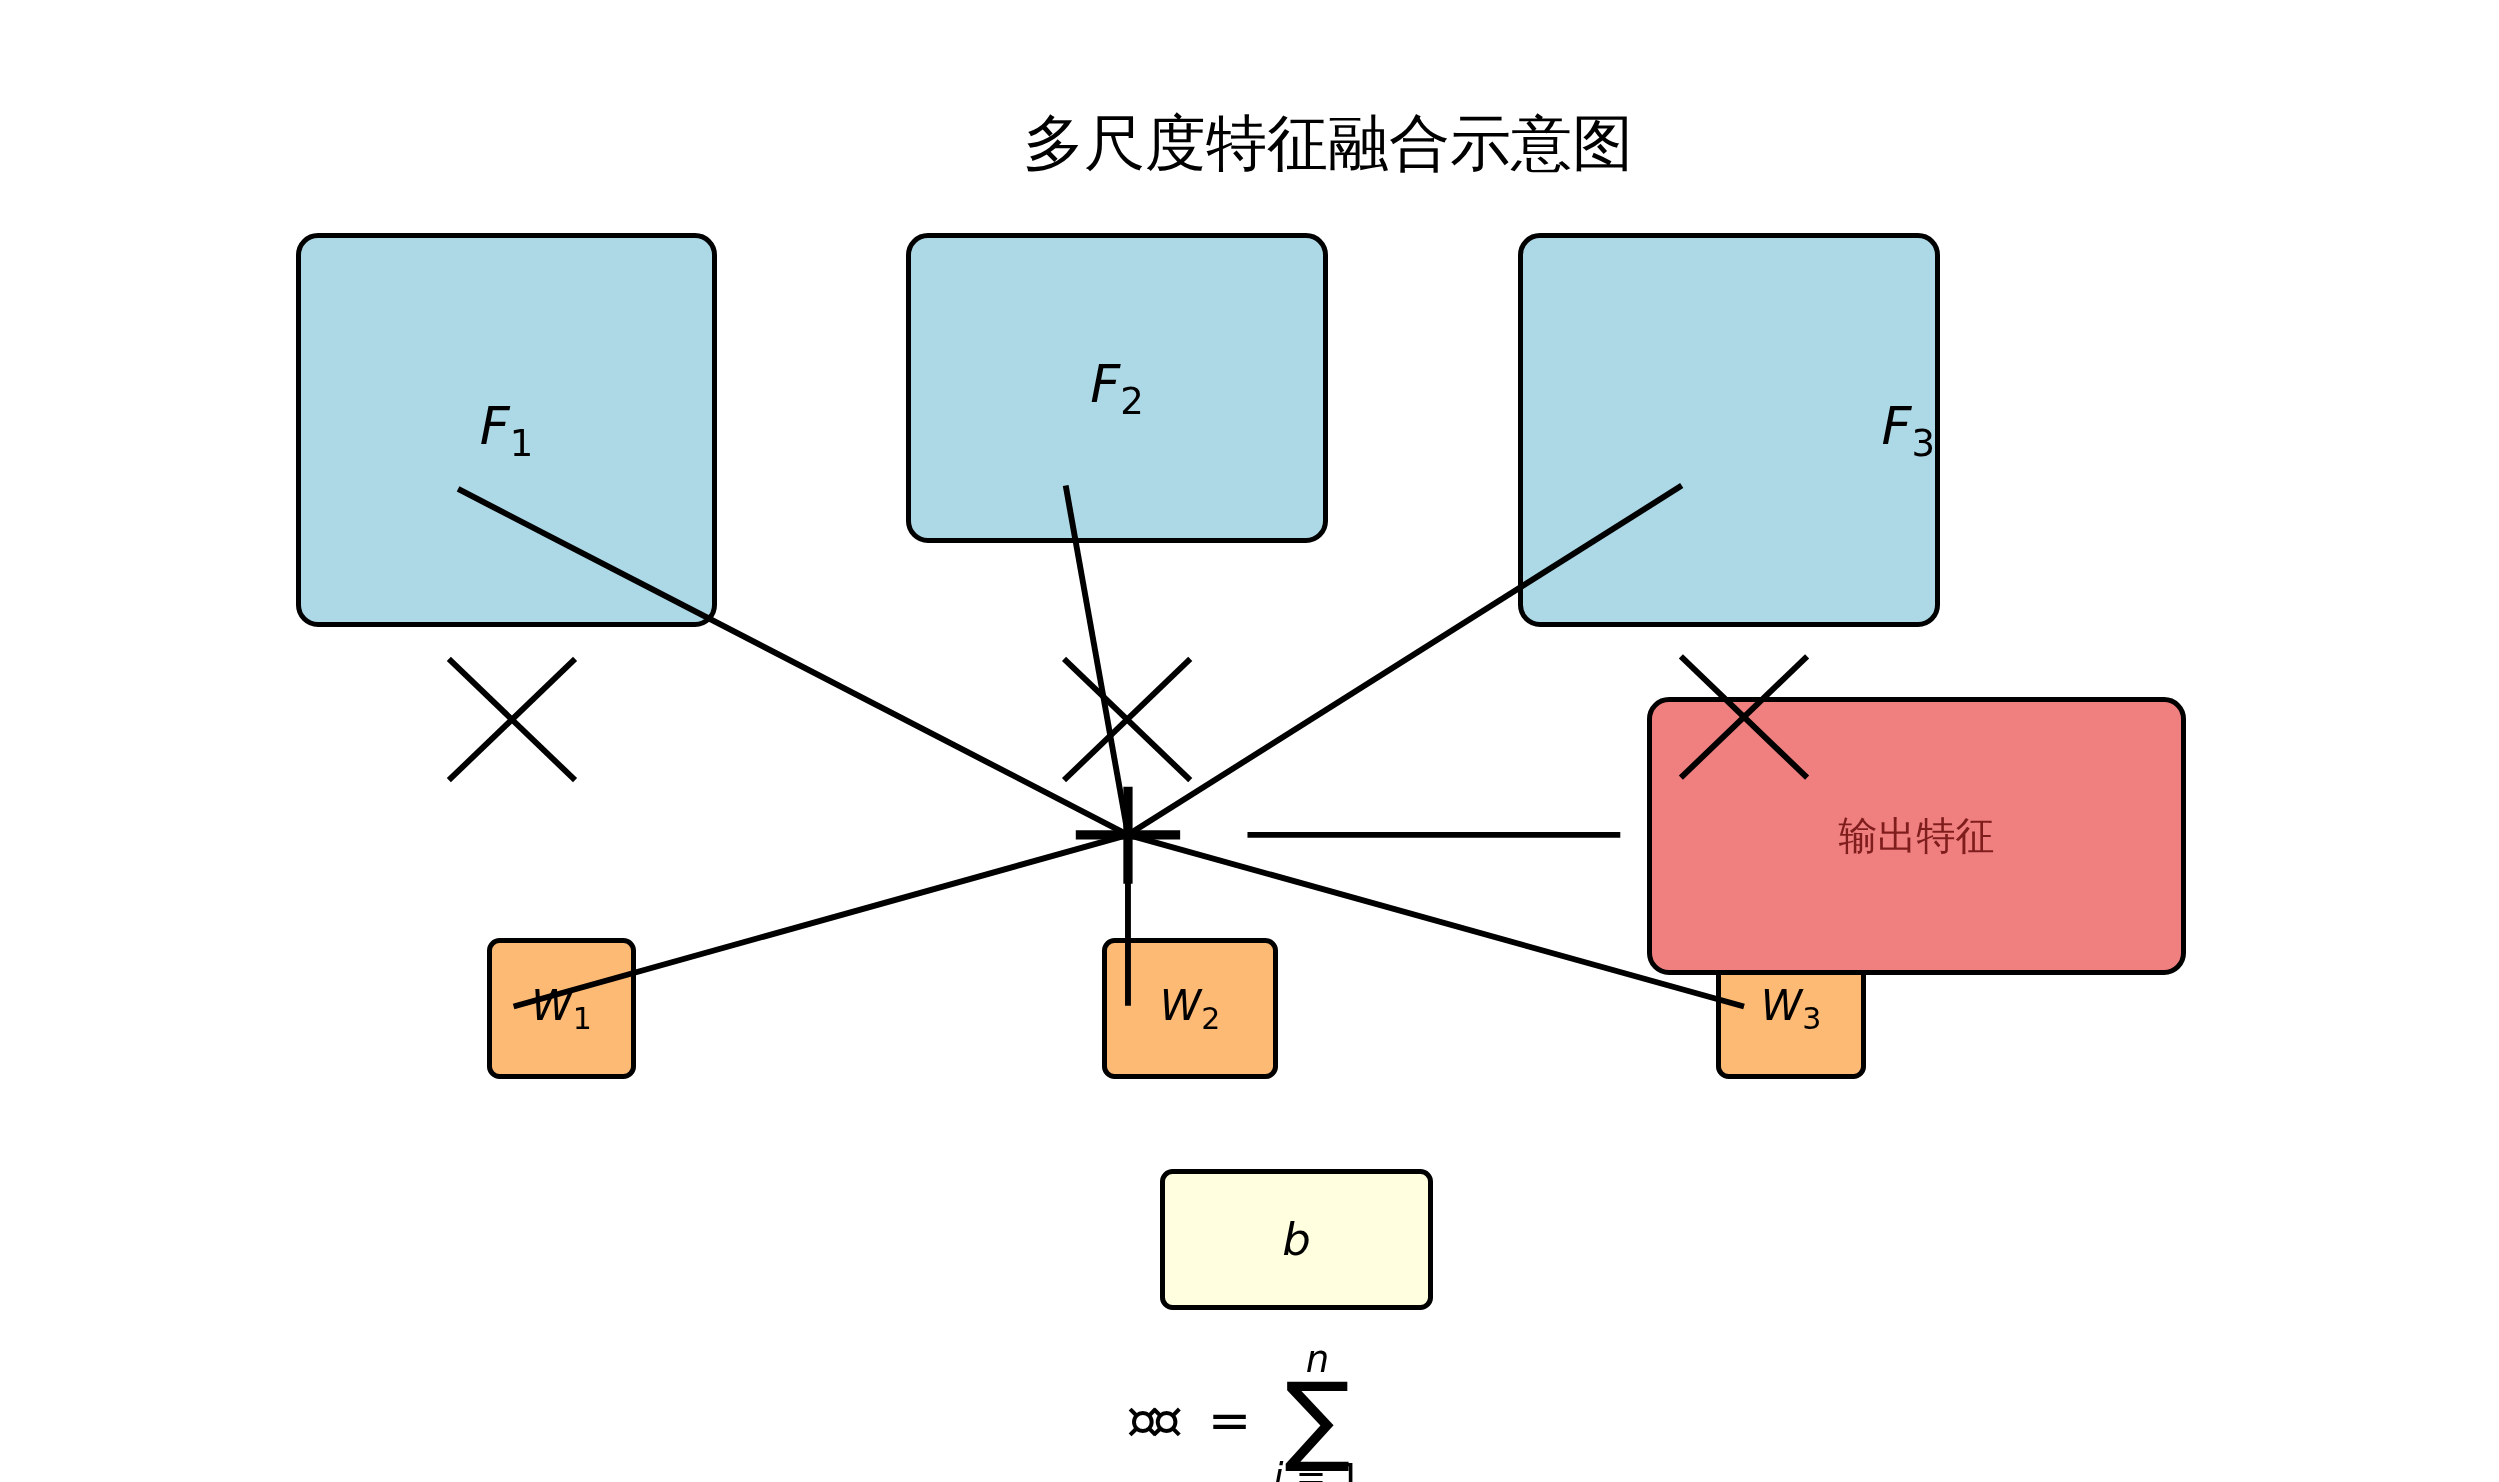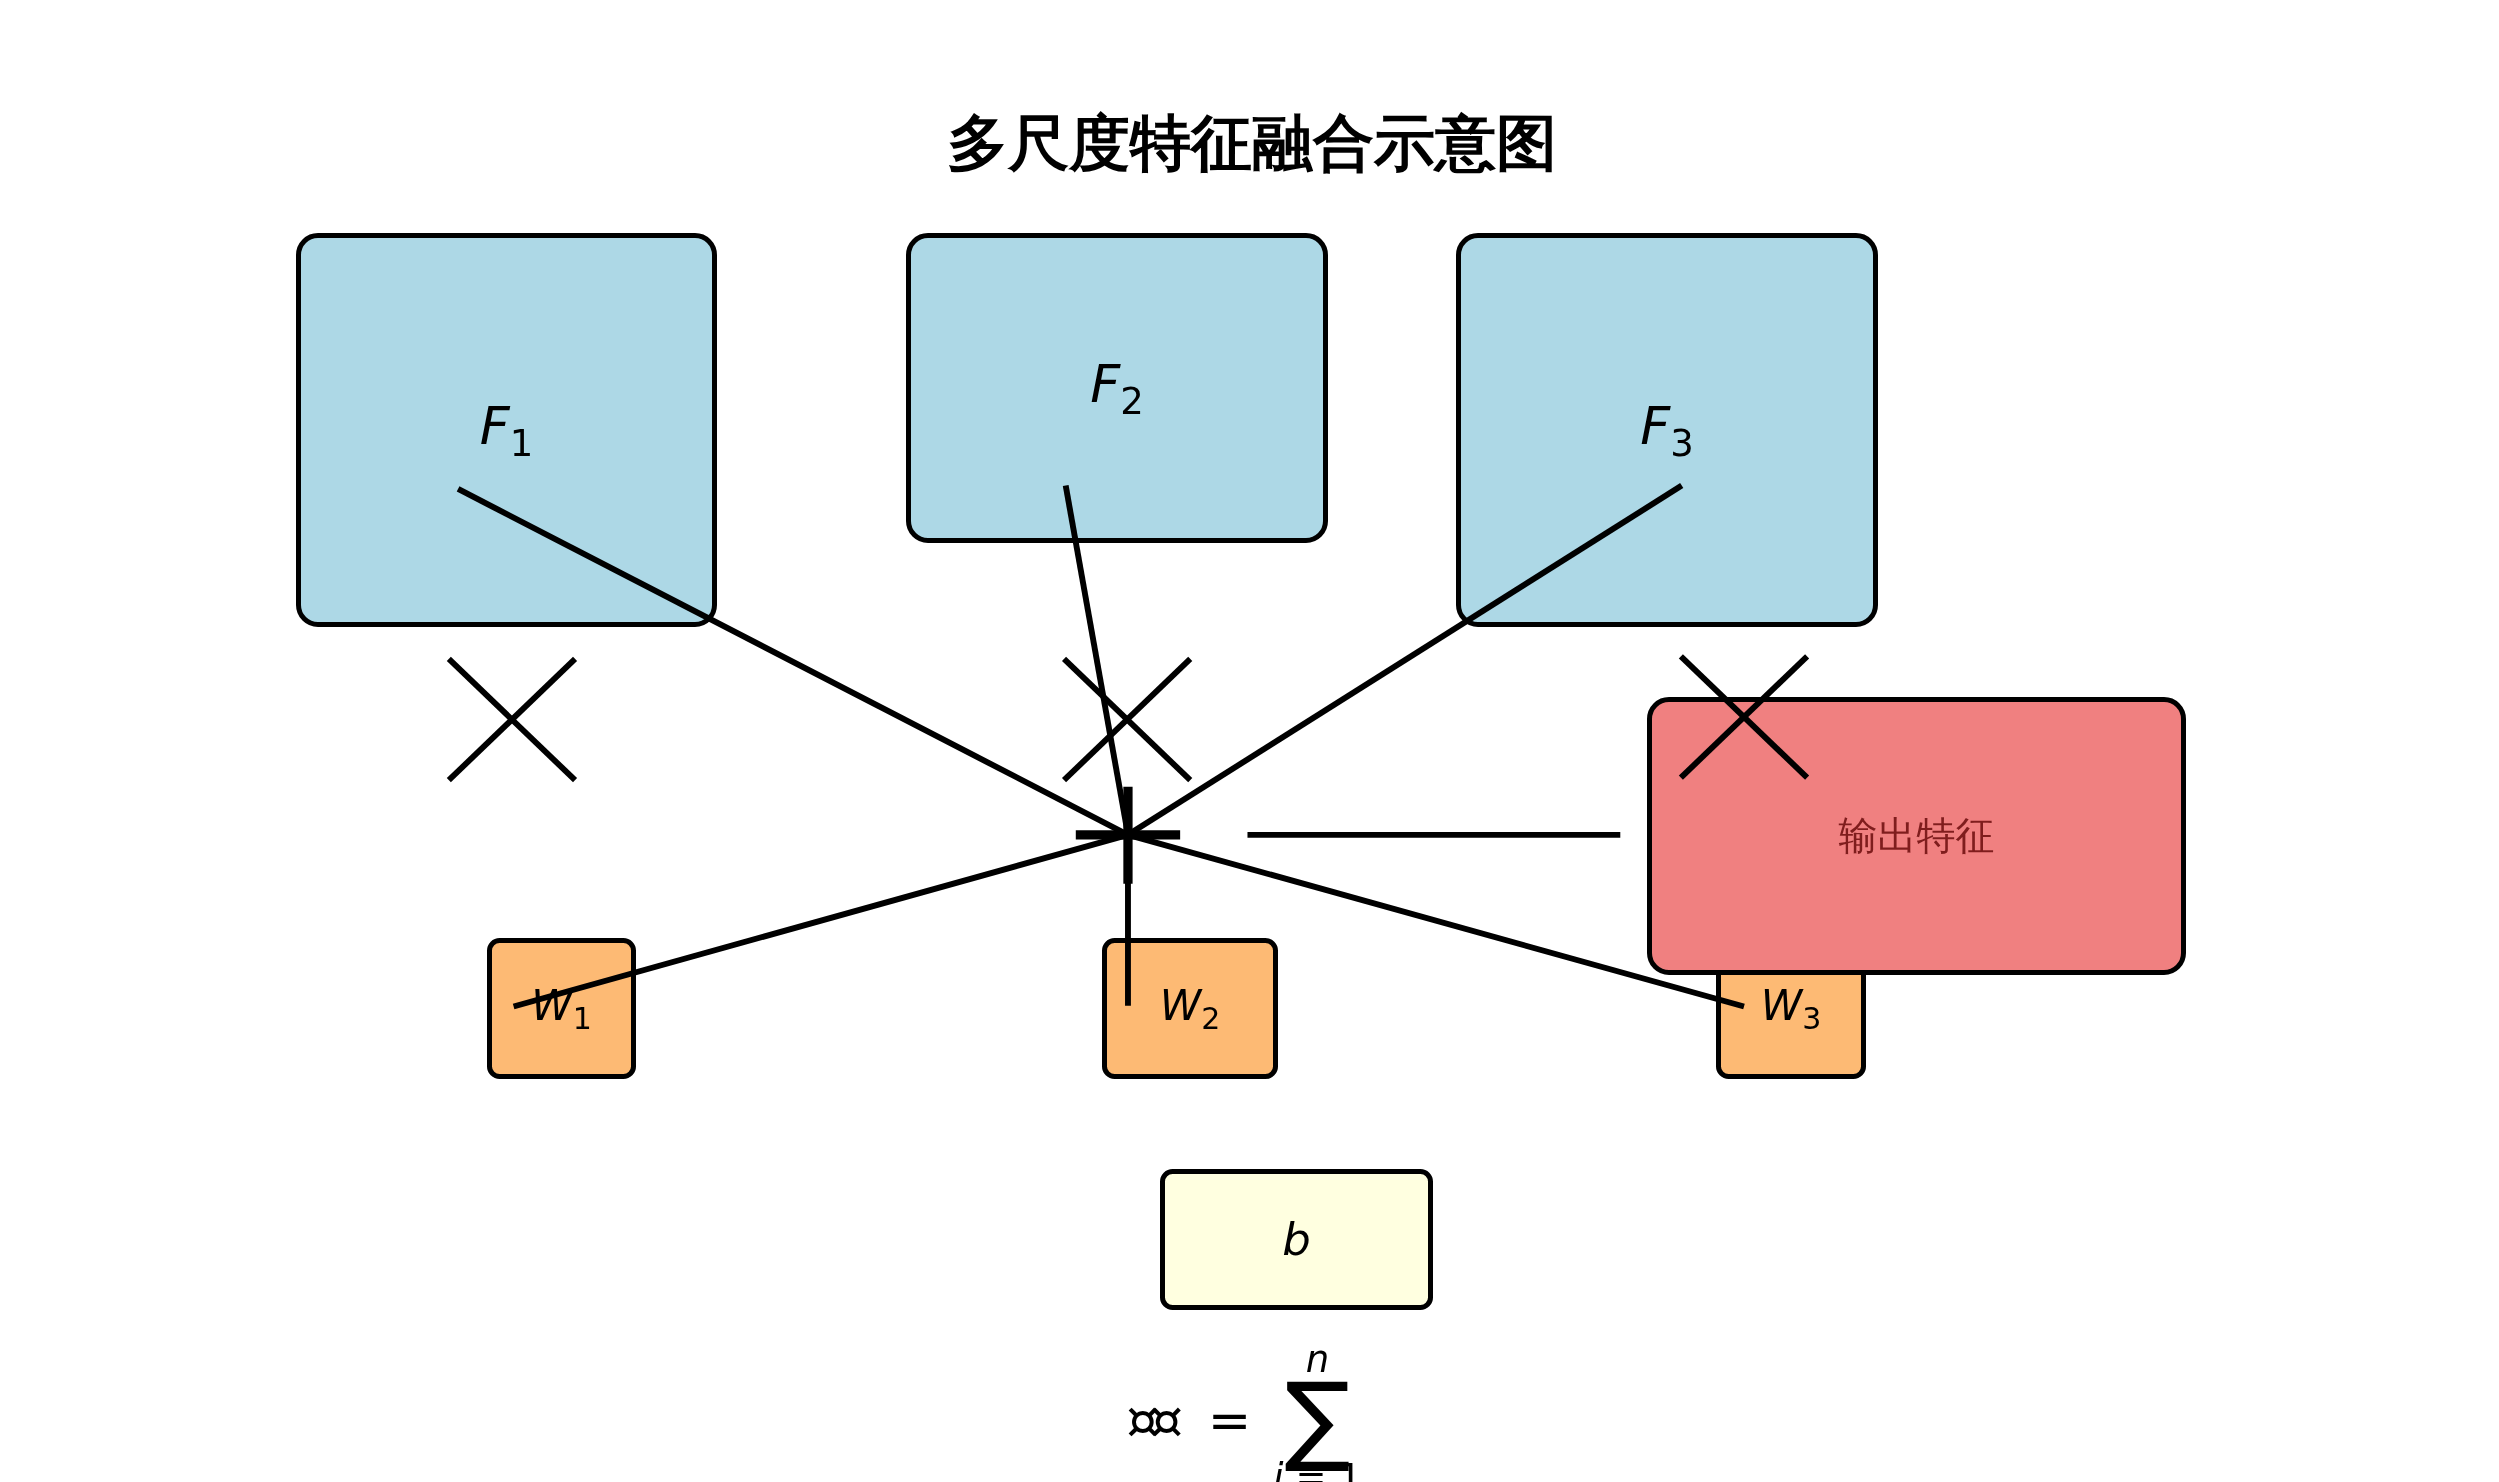--- a/index.html
+++ b/index.html
@@ -10,25 +10,25 @@
   }
   #canvas {
     position: relative;
     width: 2500px;
     height: 1482px;
     background: #ffffff;
     overflow: hidden;
   }
   .page-title {
     position: absolute;
-    left: 1252px;
+    left: 1328px;
     top: 103px;
     transform: translateX(-50%);
     font-size: 61px;
-    font-weight: bold;
+    font-weight: normal;
     color: #000000;
     white-space: nowrap;
   }
   .box {
     position: absolute;
     box-sizing: border-box;
     border: 5.9px solid #000000;
     display: flex;
     align-items: center;
     justify-content: center;
@@ -146,21 +146,21 @@
 <div id="canvas">
 
   <div class="page-title">多尺度特征融合示意图</div>
 
   <div class="box feature-box" style="left:249px; top:233px; width:421px; height:394px;">
     <span class="feature-label"><span>F</span><span class="subscript">1</span></span>
   </div>
   <div class="box feature-box" style="left:859px; top:233px; width:422px; height:310px;">
     <span class="feature-label"><span>F</span><span class="subscript">2</span></span>
   </div>
-  <div class="box feature-box" style="left:1409px; top:233px; width:422px; height:394px;">
+  <div class="box feature-box" style="left:1471px; top:233px; width:422px; height:394px;justify-content:flex-end;">
     <span class="feature-label"><span>F</span><span class="subscript">3</span></span>
   </div>
 
   <div class="box weight-box" style="left:440px; top:938px; width:149px; height:141px;">
     <span class="weight-label"><span>W</span><span class="subscript">1</span></span>
   </div>
   <div class="box weight-box" style="left:1055px; top:938px; width:176px; height:141px;">
     <span class="weight-label"><span>W</span><span class="subscript">2</span></span>
   </div>
   <div class="box weight-box" style="left:1669px; top:938px; width:150px; height:141px;">

